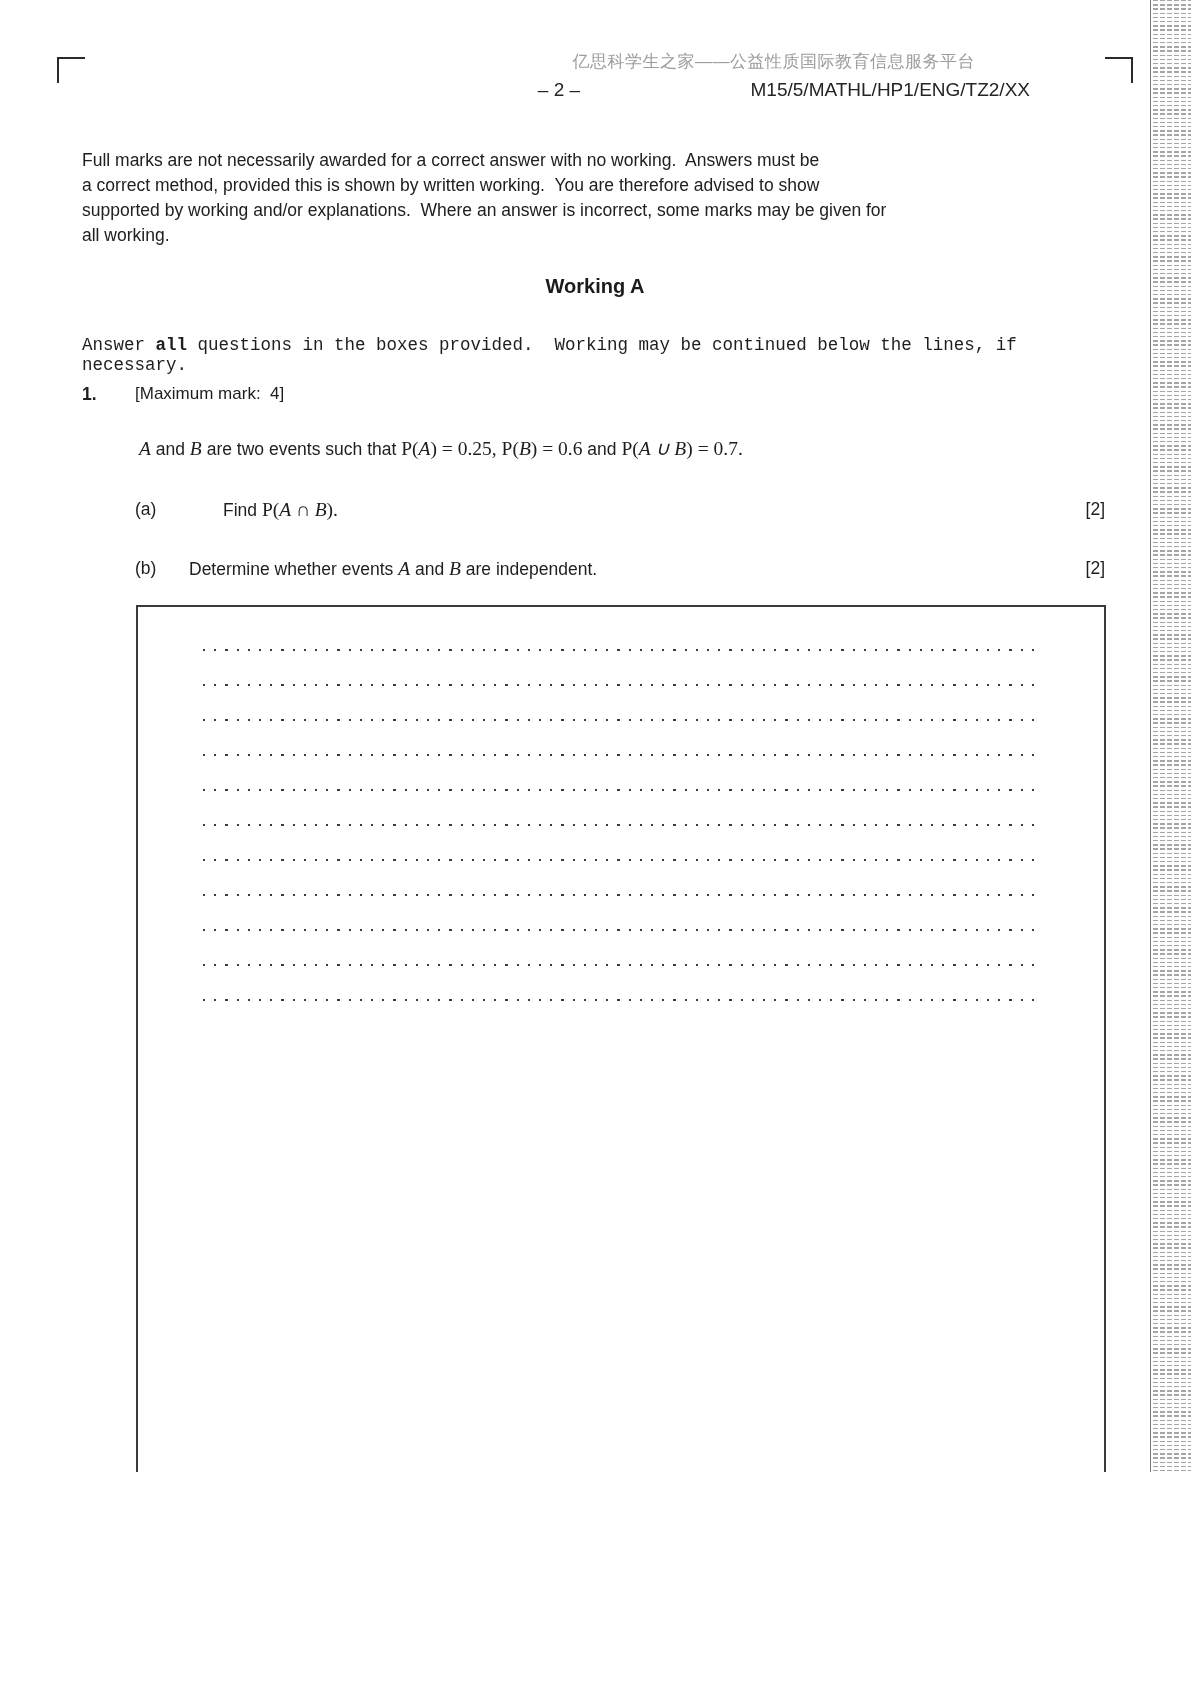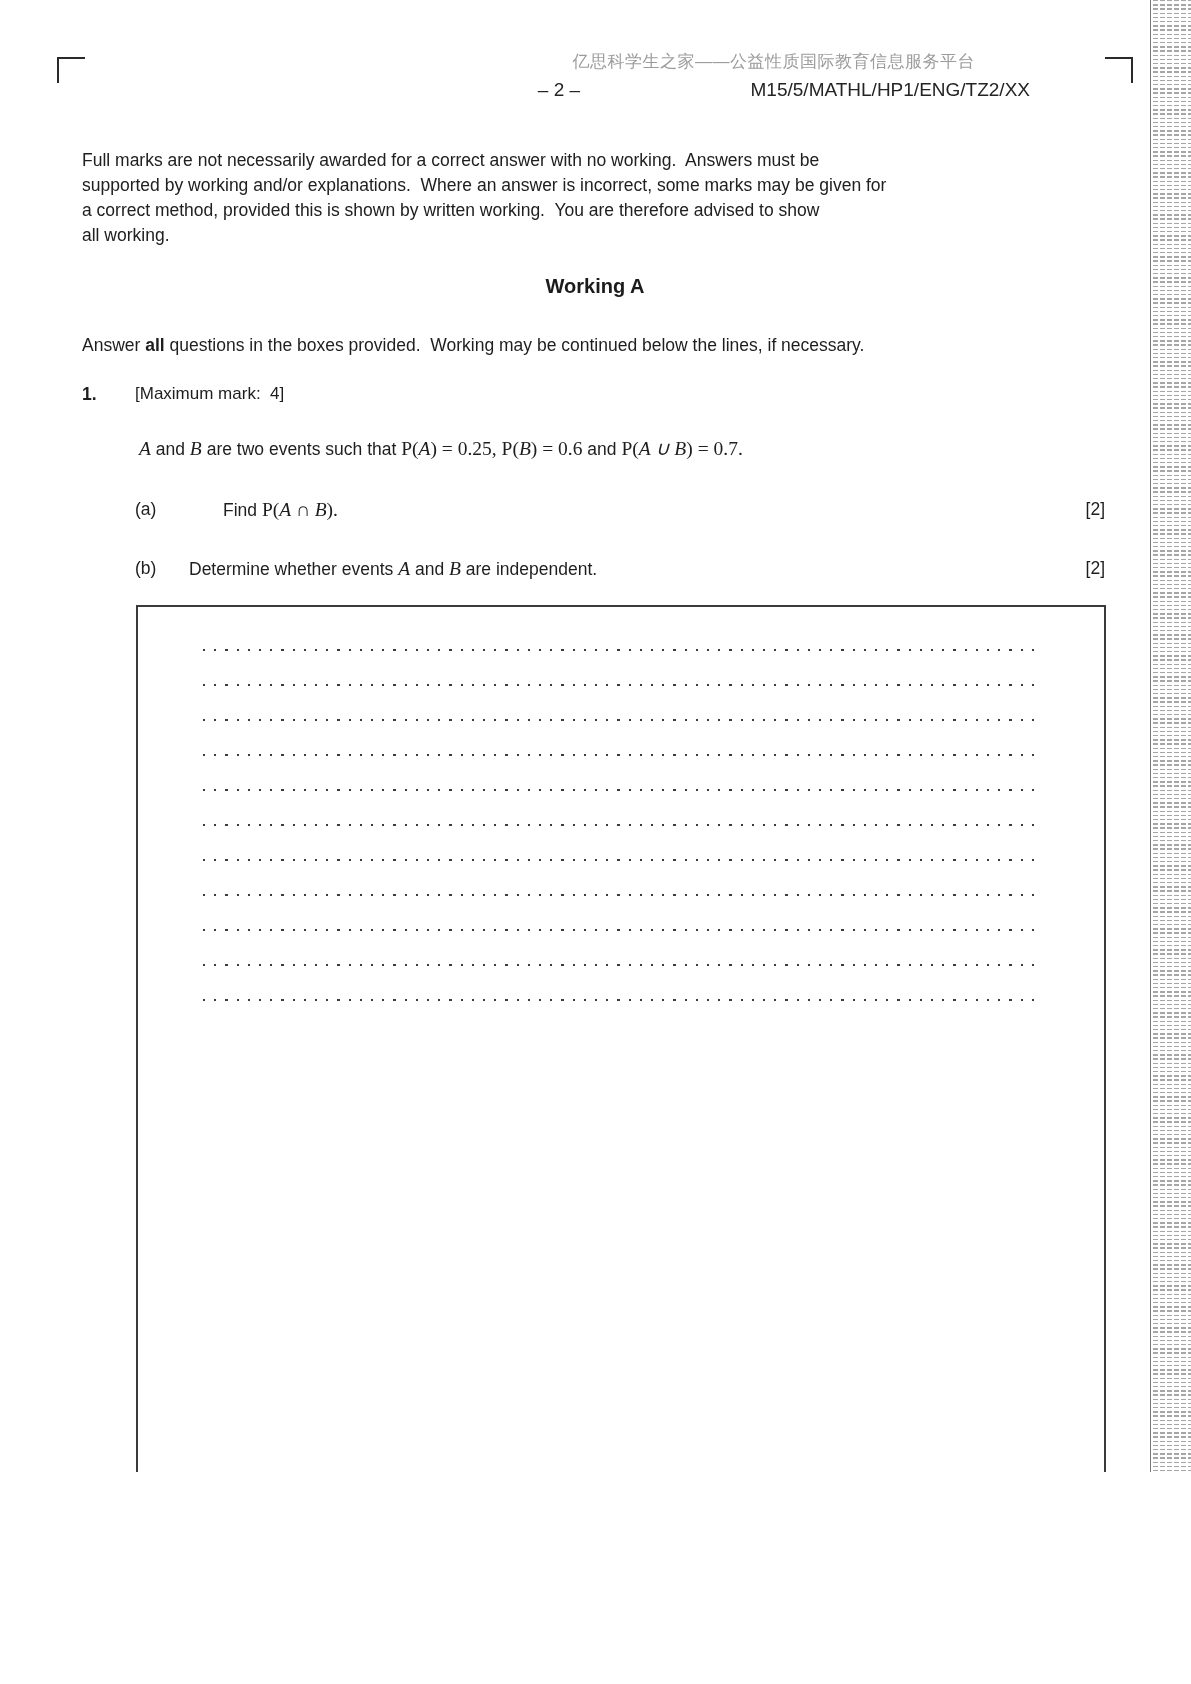--- a/index.html
+++ b/index.html
@@ -50,20 +50,21 @@
   }
 
   .section-heading {
     position:absolute; left:80px; top:275px; width:1030px;
     text-align:center; font-size:20px; font-weight:bold; color:#1b1b1b;
   }
 
   .answer-note {
     position:absolute; left:82px; top:335px; width:1000px;
     font-size:17.5px;
+    font-family:Liberation Mono, monospace;
   }
   .answer-note b { font-weight:bold; }
 
   .q-number   { position:absolute; left:82px;  top:384px; font-size:17.5px; font-weight:bold; }
   .q-maxmark  { position:absolute; left:135px; top:384px; font-size:17px; }
 
   .q-intro    { position:absolute; left:139px; top:437px; font-size:17.5px; width:940px; }
   .sv { font-family:"Liberation Serif", serif; font-style:italic; font-size:19.5px; }
   .sm { font-family:"Liberation Serif", serif; font-size:19.5px; }
 
@@ -107,22 +108,22 @@
   <div class="crop crop-bl"></div>
   <div class="crop crop-br"></div>
 
   <div class="cn-watermark">亿思科学生之家——公益性质国际教育信息服务平台</div>
   <div class="page-number">– 2 –</div>
   <div class="exam-code">M15/5/MATHL/HP1/ENG/TZ2/XX</div>
 
   <div class="instructions">
 
   <div class="pre">Full marks are not necessarily awarded for a correct answer with no working.  Answers must be</div>
+      <div class="pre">a correct method, provided this is shown by written working.  You are therefore advised to show</div>
       <div class="pre">supported by working and/or explanations.  Where an answer is incorrect, some marks may be given for</div>
-      <div class="pre">a correct method, provided this is shown by written working.  You are therefore advised to show</div>
       <div class="pre">all working.</div>
     </div>
 
   <div class="section-heading">Working A</div>
 
   <div class="answer-note pre"><span>Answer </span><b>all</b><span class="pre"> questions in the boxes provided.  Working may be continued below the lines, if necessary.</span></div>
 
   <div class="q-number">1.</div>
   <div class="q-maxmark pre">[Maximum mark:  4]</div>
 

